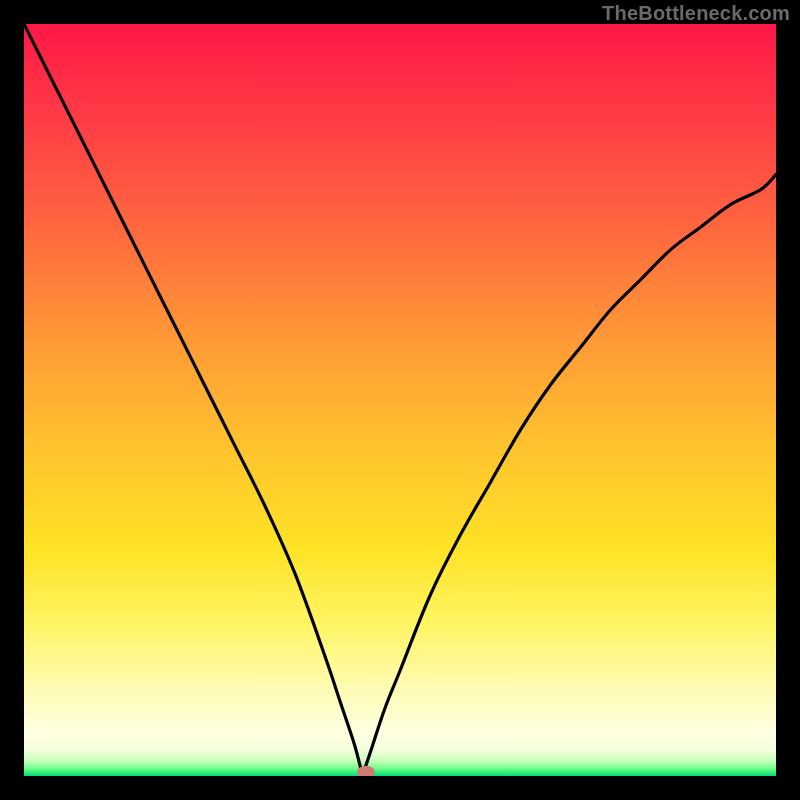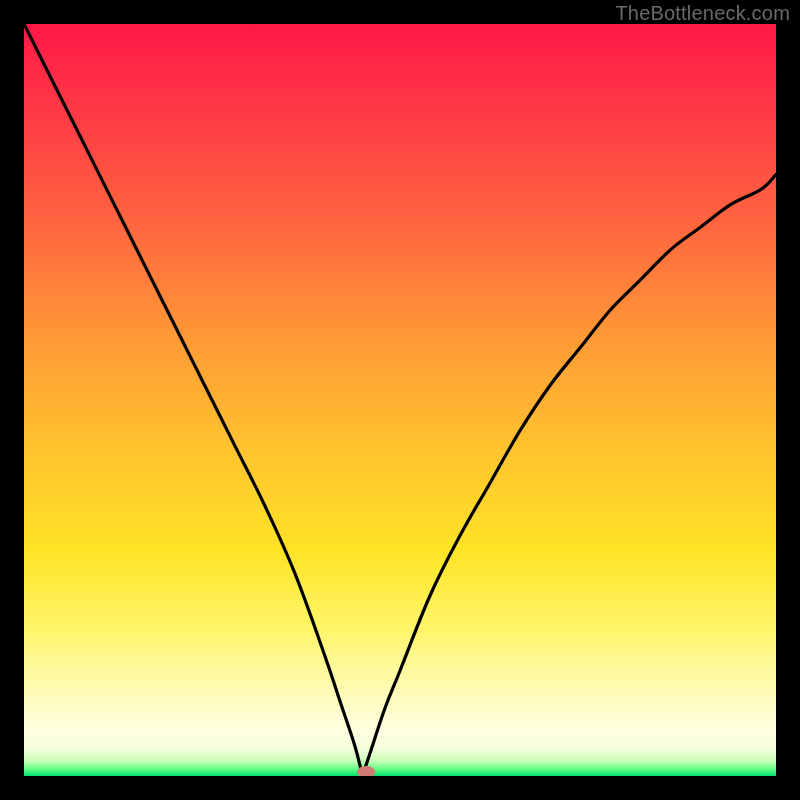--- a/index.html
+++ b/index.html
@@ -16,21 +16,21 @@
     width: 800px;
     height: 800px;
     background: #000;
   }
   .watermark {
     position: absolute;
     top: 2px;
     right: 10px;
     color: #6a6a6a;
     font-size: 20px;
-    font-weight: 400;
+    font-weight: 700;
     letter-spacing: 0.2px;
     z-index: 10;
     user-select: none;
   }
   .plot-area {
     position: absolute;
     left: 24px;
     top: 24px;
     width: 752px;
     height: 752px;

